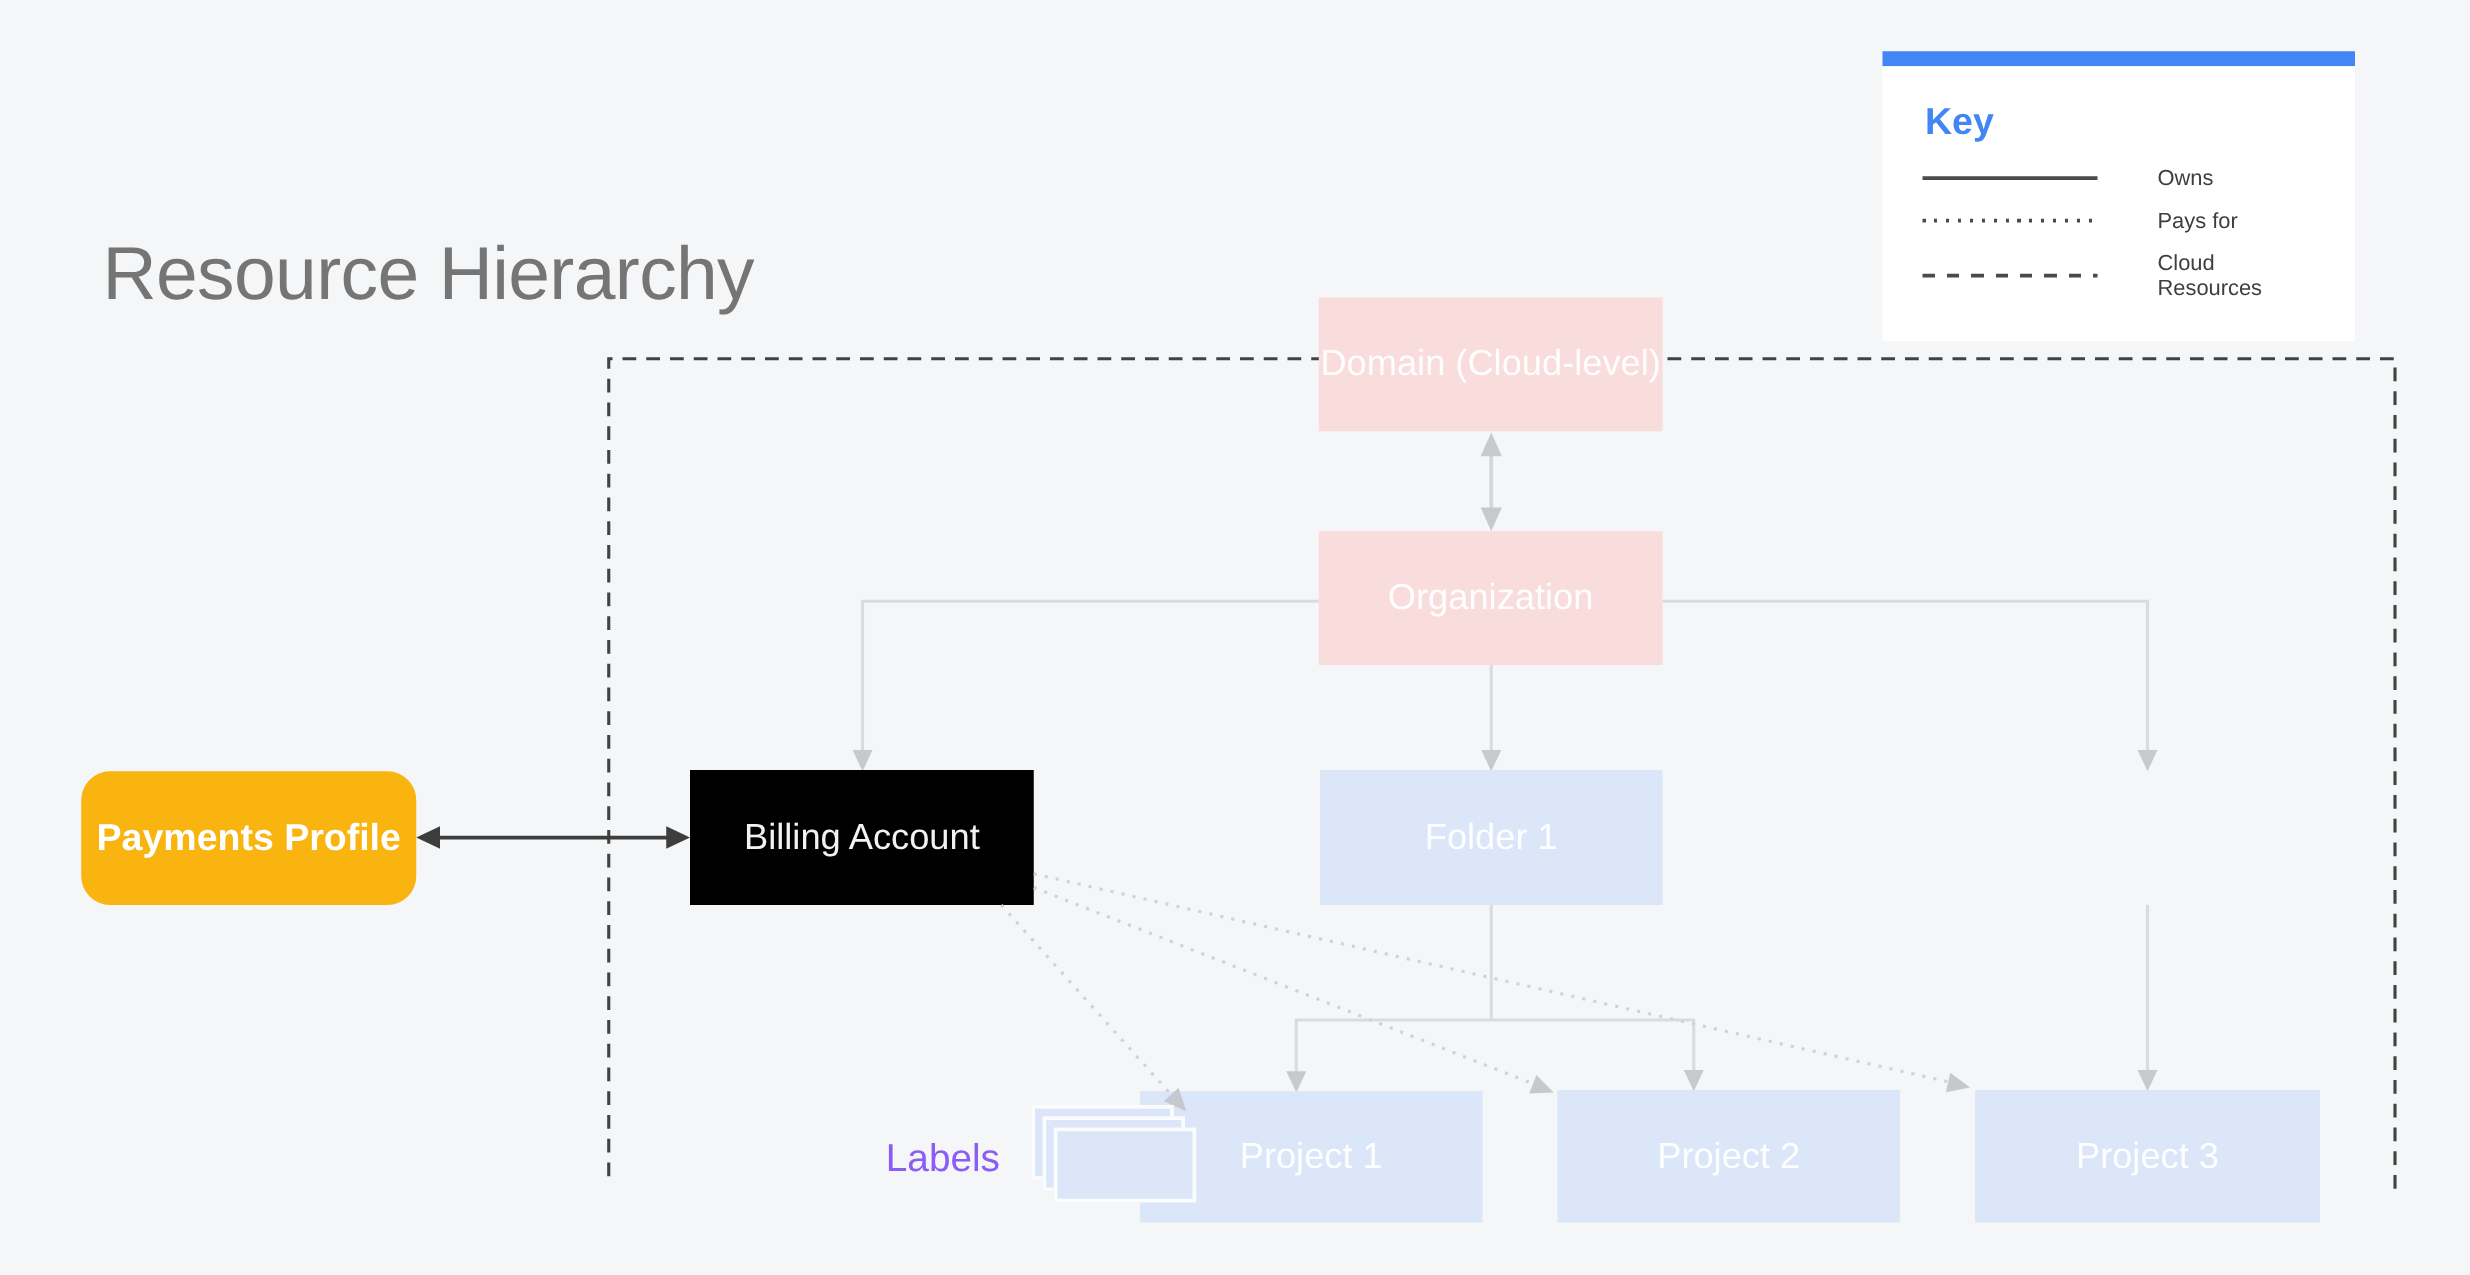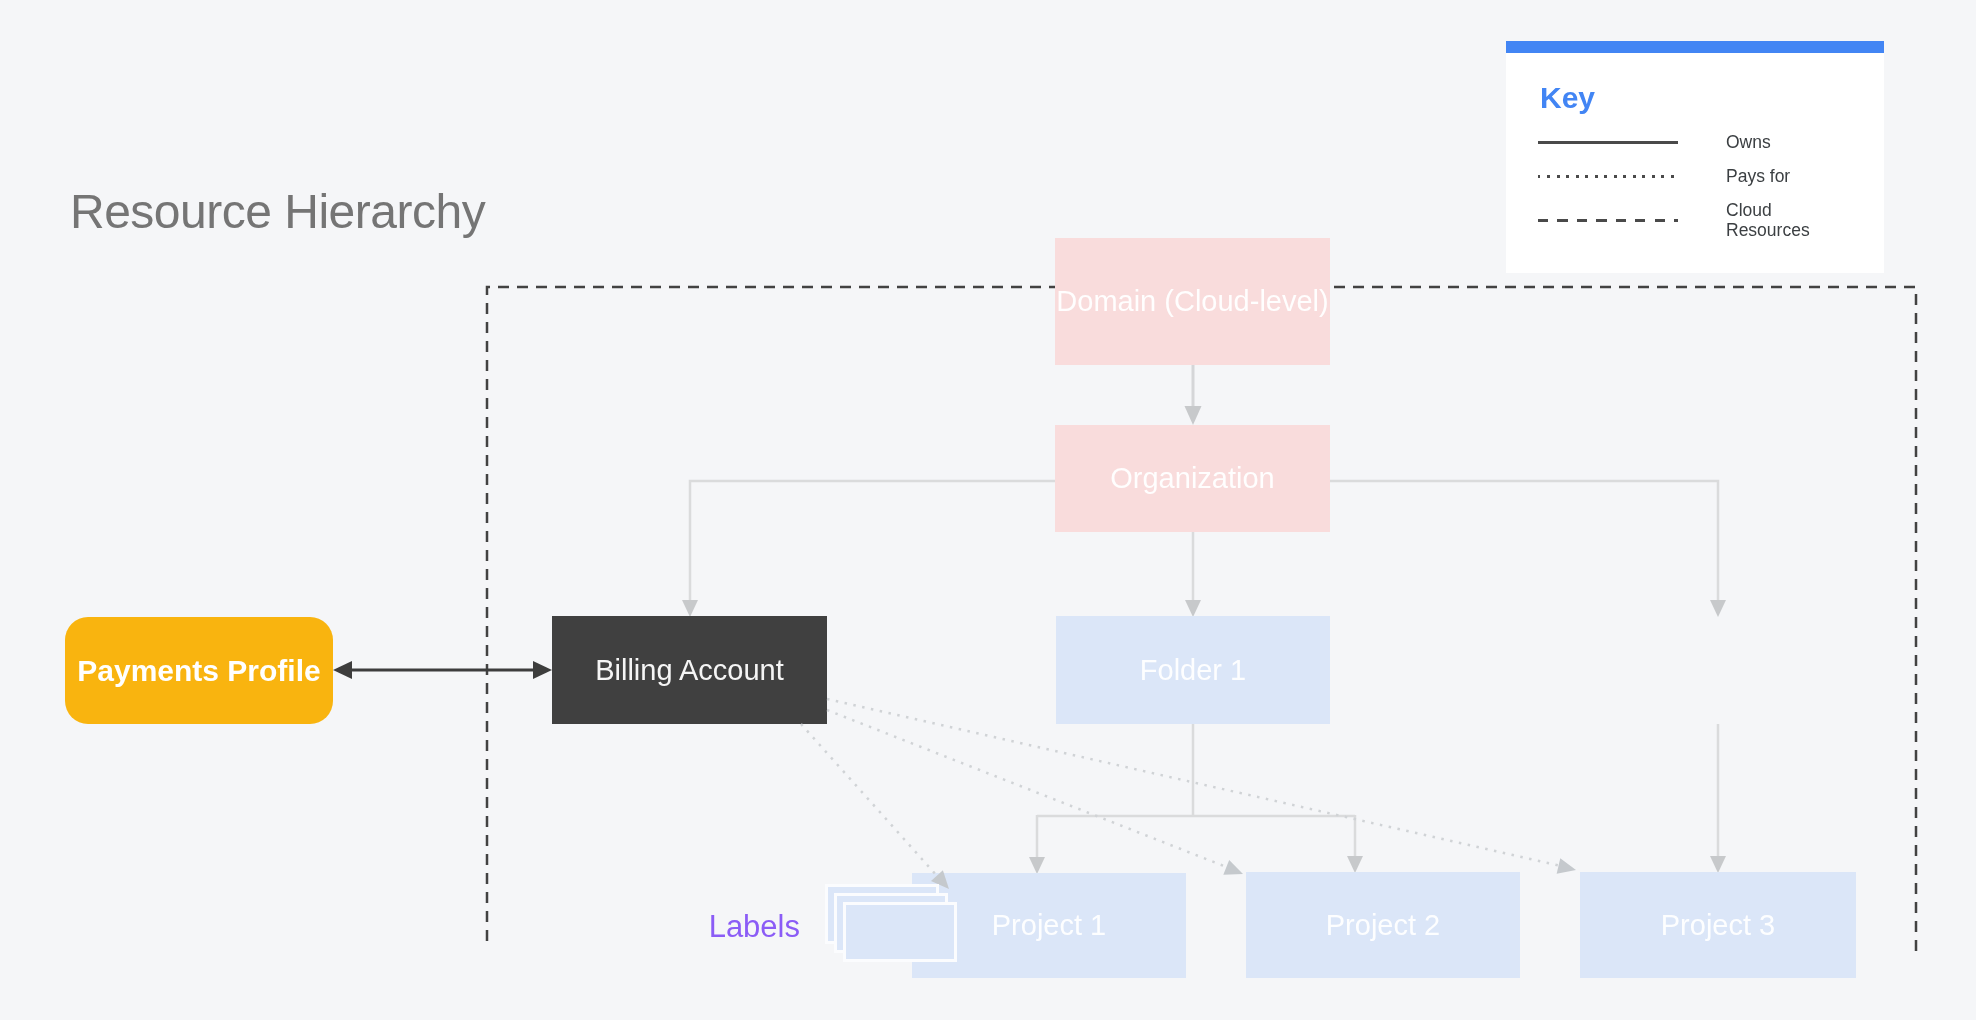--- a/index.html
+++ b/index.html
@@ -5,33 +5,33 @@
   html,body{margin:0;padding:0;background:#f5f6f8;}
   #stage{
     position:relative;width:1976px;height:1020px;overflow:hidden;
     background:#f5f6f8;
     font-family:"Liberation Sans","DejaVu Sans",sans-serif;
   }
   .abs{position:absolute;}
   svg{position:absolute;left:0;top:0;}
   
   #page-title{
-    left:70px;top:184px;font-size:48px;color:#757575;letter-spacing:-0.5px;
+    left:82px;top:184px;font-size:60px;color:#757575;letter-spacing:-0.5px;
   }
   
   .node{
     display:flex;align-items:center;justify-content:center;
     font-size:29px;color:rgba(255,255,255,0.95);text-align:center;
     z-index:2;
   }
   .node-pink{background:#f9dcdc;}
-  .node-green{background:#404040;}
+  .node-green{background:#000000;}
   .node-blue{background:#dbe6f8;}
   .node-yellow{background:#f9b40f;color:#ffffff;font-weight:bold;font-size:30px;border-radius:23px;}
-  #node-domain{left:1055px;top:238px;width:275px;height:127px;}
+  #node-domain{left:1055px;top:238px;width:275px;height:107px;}
   #node-organization{left:1055px;top:425px;width:275px;height:107px;}
   #node-billing{left:552px;top:616px;width:275px;height:108px;}
   #node-folder1{left:1056px;top:616px;width:274px;height:108px;}
   #node-folder2{left:1581px;top:616px;width:275px;height:108px;}
   #node-payments{left:65px;top:617px;width:268px;height:107px;}
   #node-project1{left:912px;top:873px;width:274px;height:105px;}
   #node-project2{left:1246px;top:872px;width:274px;height:106px;}
   #node-project3{left:1580px;top:872px;width:276px;height:106px;}
   
   #labels-caption{

